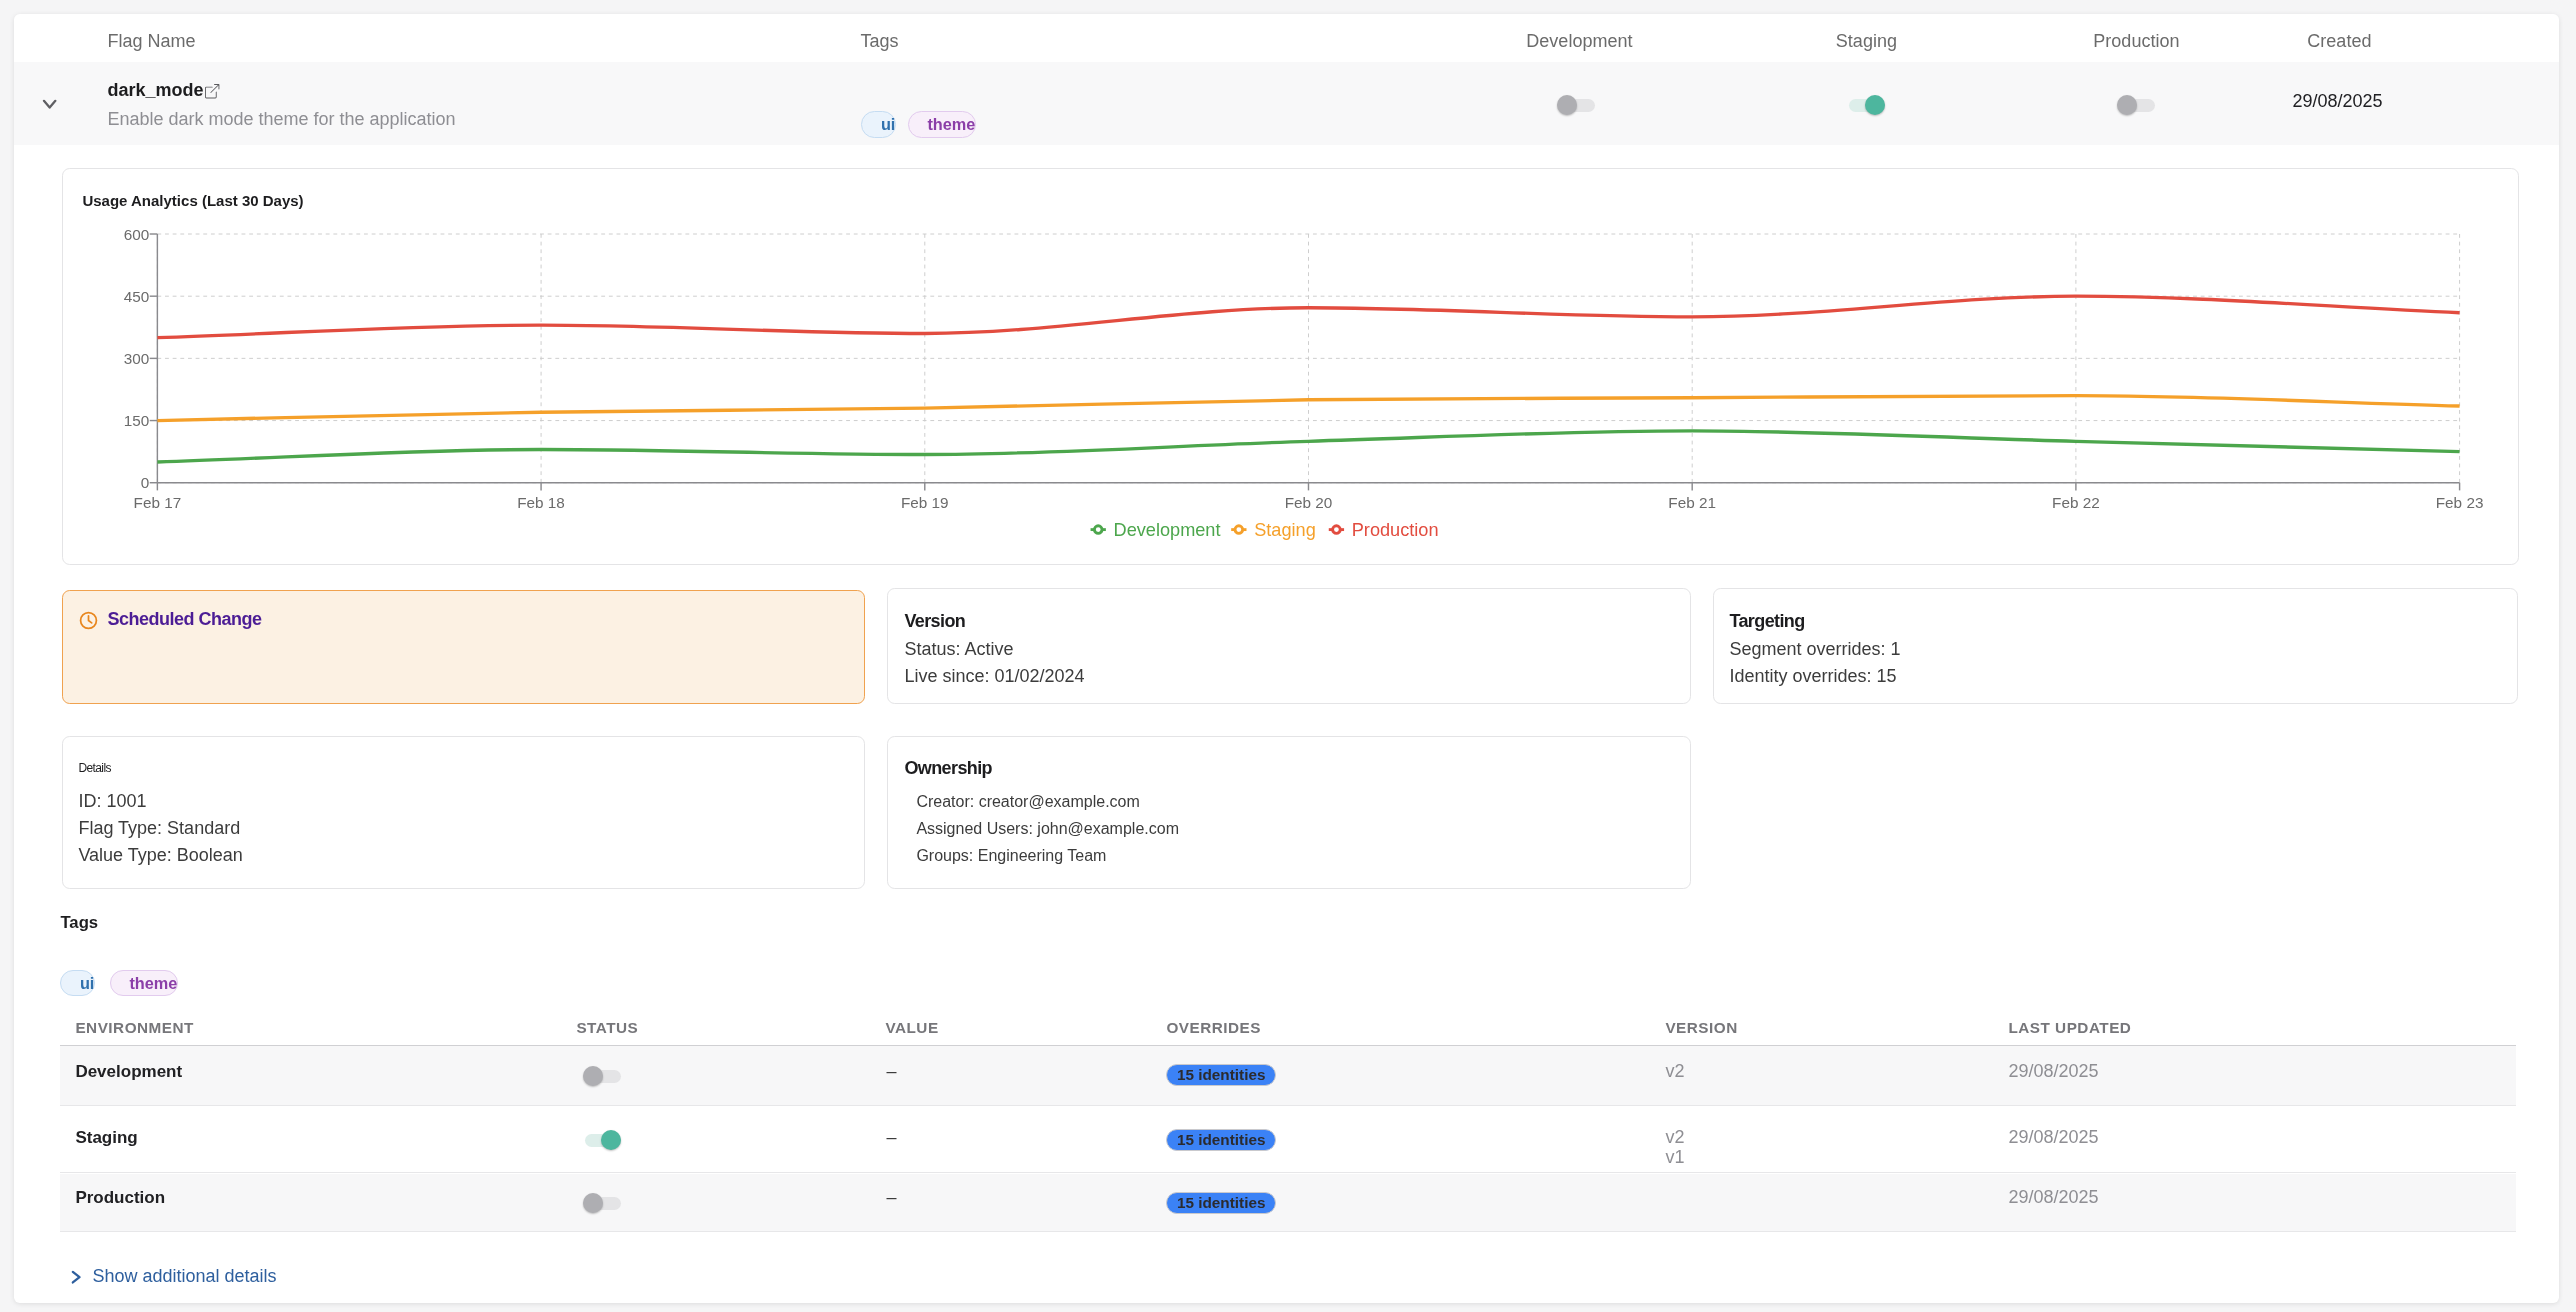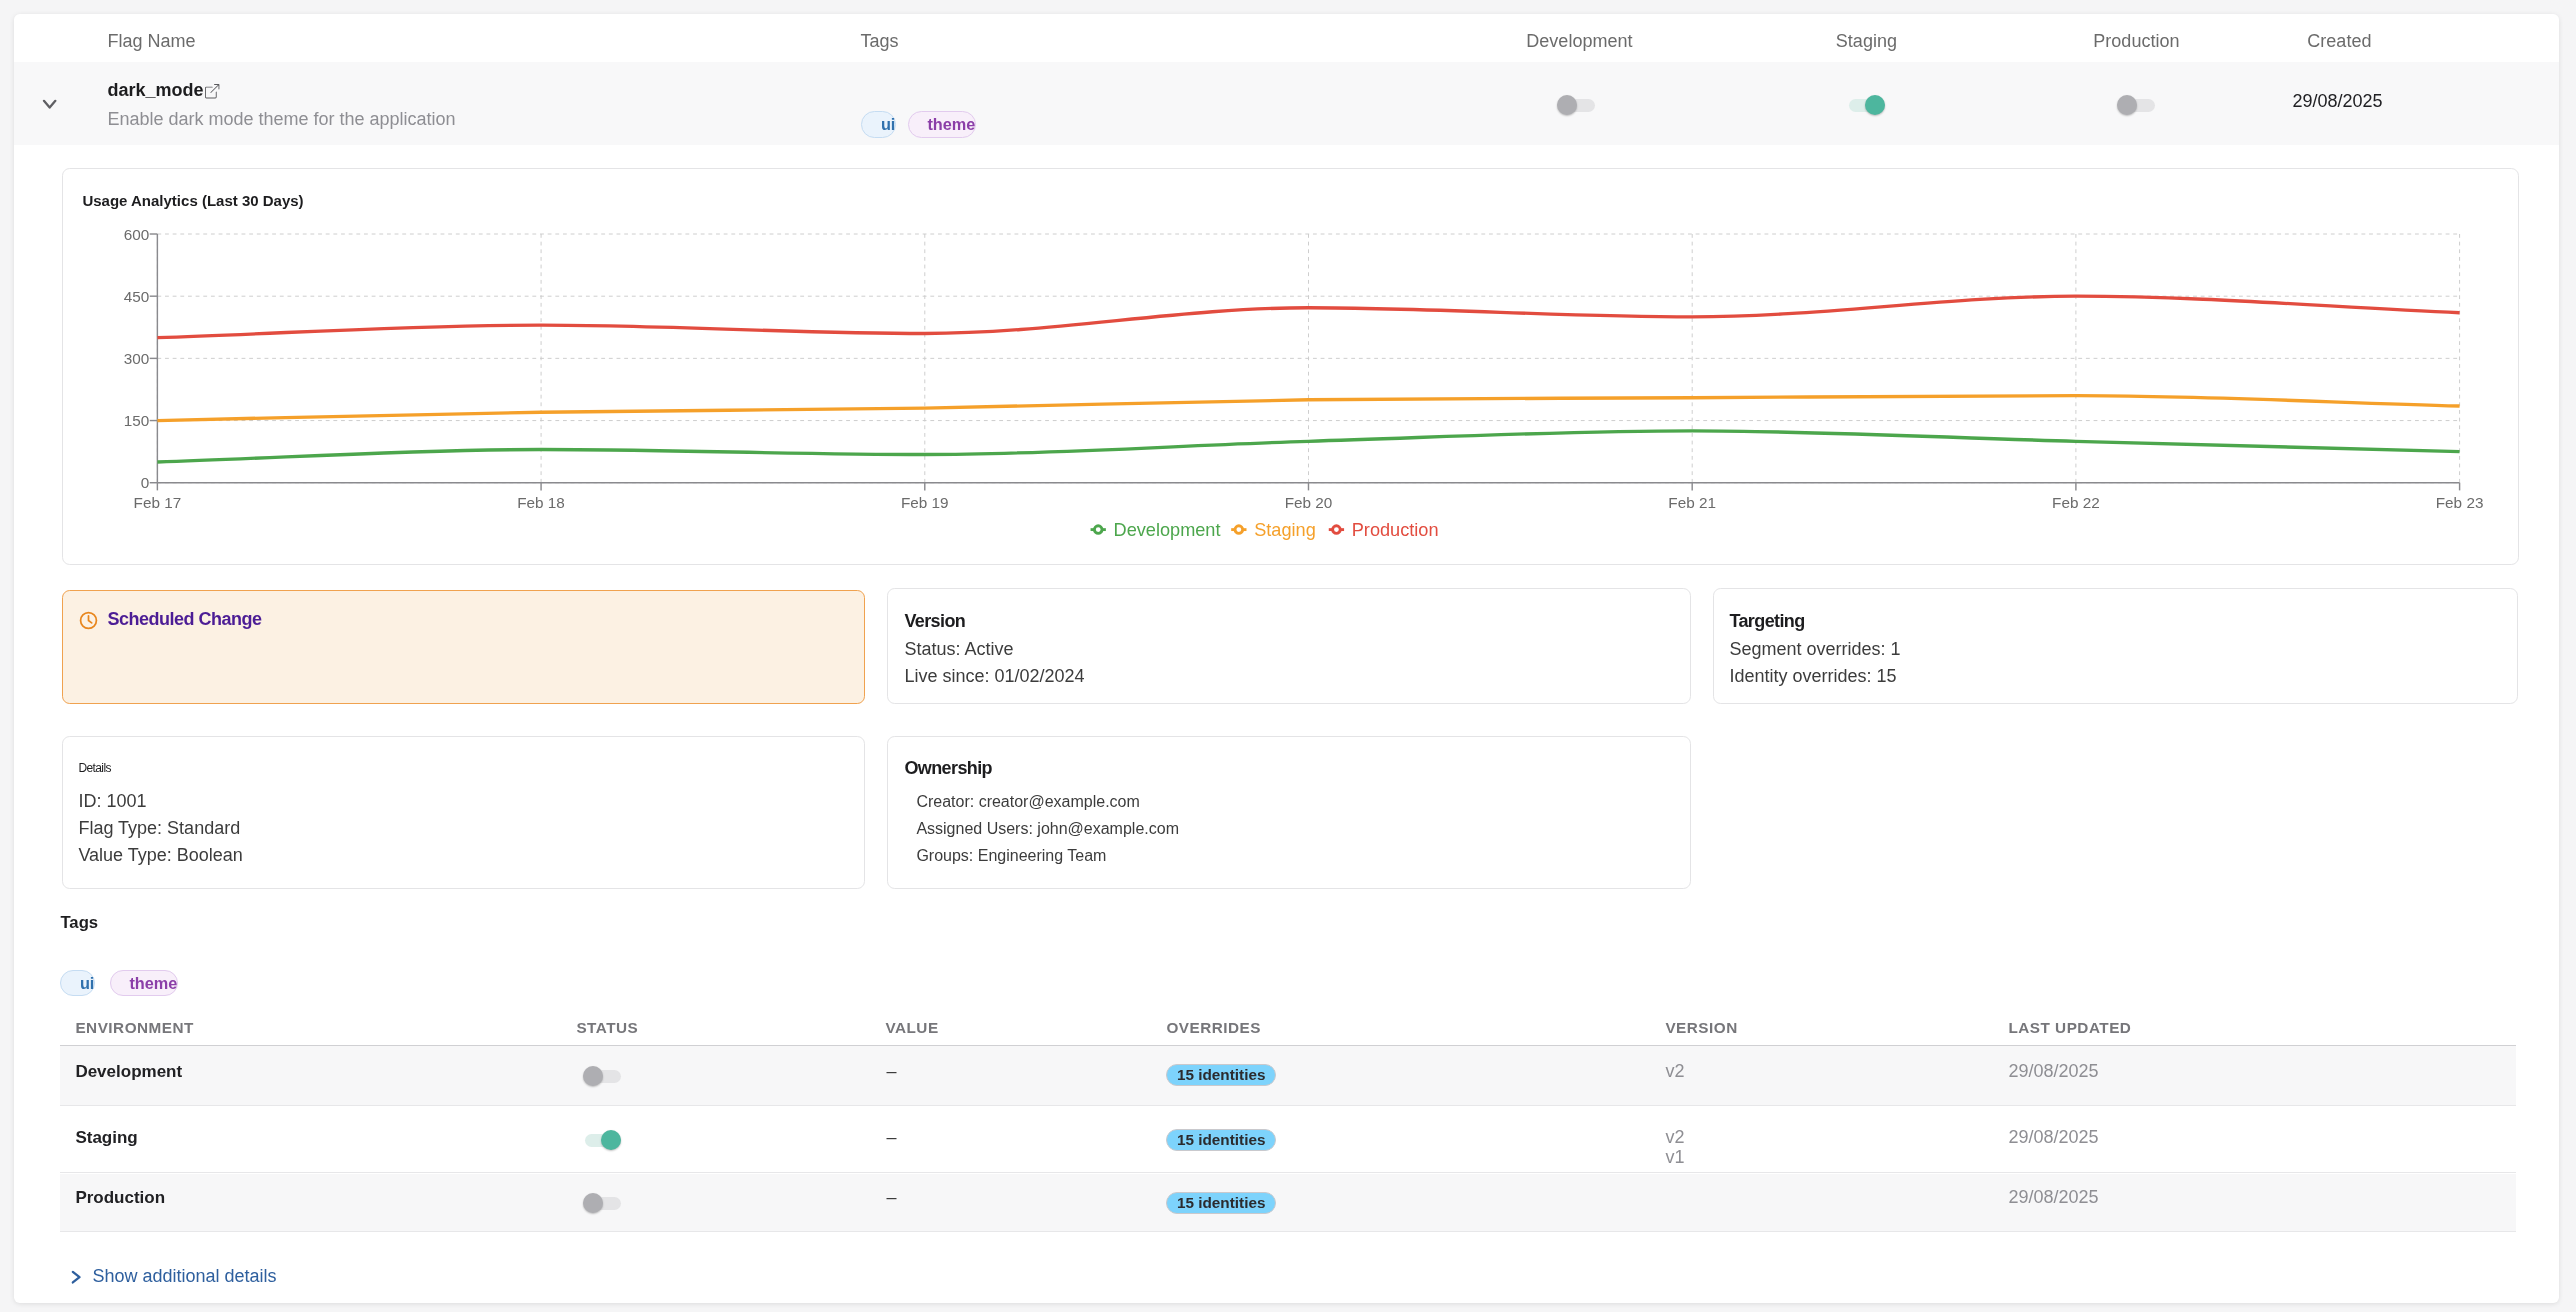--- a/index.html
+++ b/index.html
@@ -17,21 +17,21 @@
   .toggle { position:absolute; width:38px; height:21px; }
   .toggle .track { position:absolute; left:1.9px; top:4.8px; width:36px; height:12.4px; border-radius:6.7px; background:#e4e4e6; }
   .toggle .knob { position:absolute; left:0; top:0.5px; width:20px; height:20px; border-radius:50%; background:#aeaeb2; box-shadow:0 1px 1.9px rgba(0,0,0,0.25); }
   .toggle.on .track { background:#ddeeea; }
   .toggle.on .knob { left:18px; background:#4db69e; }
   .card { position:absolute; background:#fff; border:1px solid #e4e4e6; border-radius:7.7px; }
   .sched { position:absolute; background:#fcf1e3; border:1.4px solid #f0a24f; border-radius:7.7px; }
   .rowlabel { font-size:17px; font-weight:bold; color:#212124; }
   .gray { color:#8e8e93; }
   .th { position:absolute; font-size:15.3px; font-weight:bold; color:#76767a; letter-spacing:0.5px; }
-  .idpill { position:absolute; height:22px; border:1px solid #c9c9cd; border-radius:11.5px; background:#7dd3fc; font-size:15.3px; font-weight:bold; color:#2b2b2e; line-height:20px; padding:0 9.6px; }
+  .idpill { position:absolute; height:22px; border:1px solid #c9c9cd; border-radius:11.5px; background:#3b82f6; font-size:15.3px; font-weight:bold; color:#2b2b2e; line-height:20px; padding:0 9.6px; }
 </style>
 </head>
 <body>
 <div class="panel">
 
   <div class="hdr" style="left:93px;">Flag Name</div>
   <div class="hdr ctr" style="left:846px; transform:none;">Tags</div>
   <div class="hdr ctr" style="left:1565px;">Development</div>
   <div class="hdr ctr" style="left:1852px;">Staging</div>
   <div class="hdr ctr" style="left:2122px;">Production</div>

